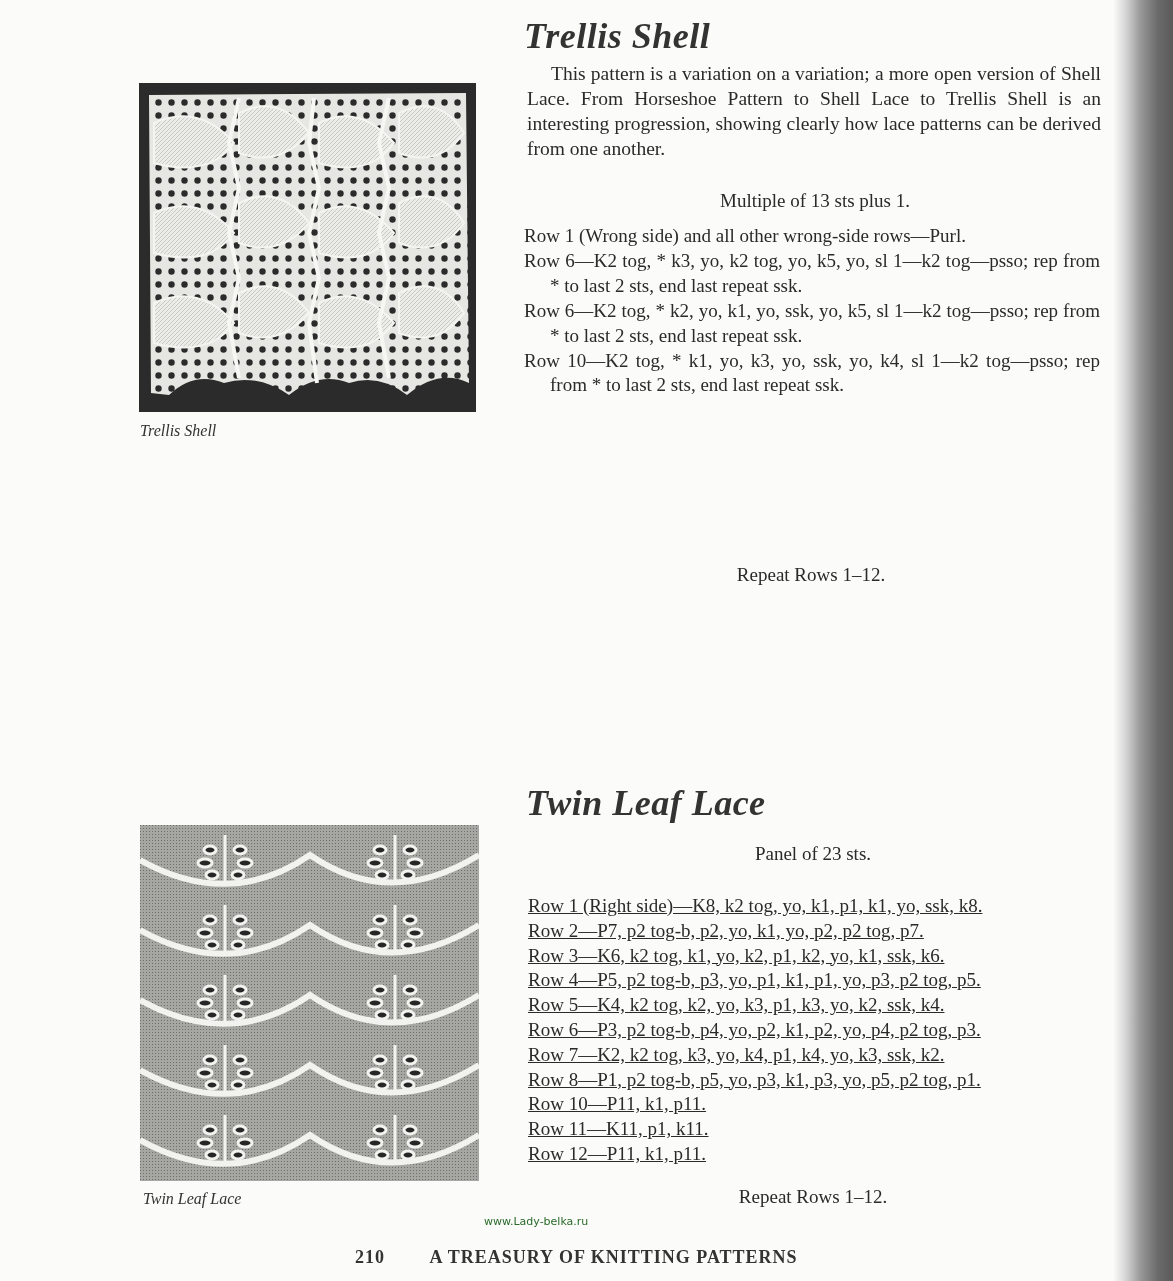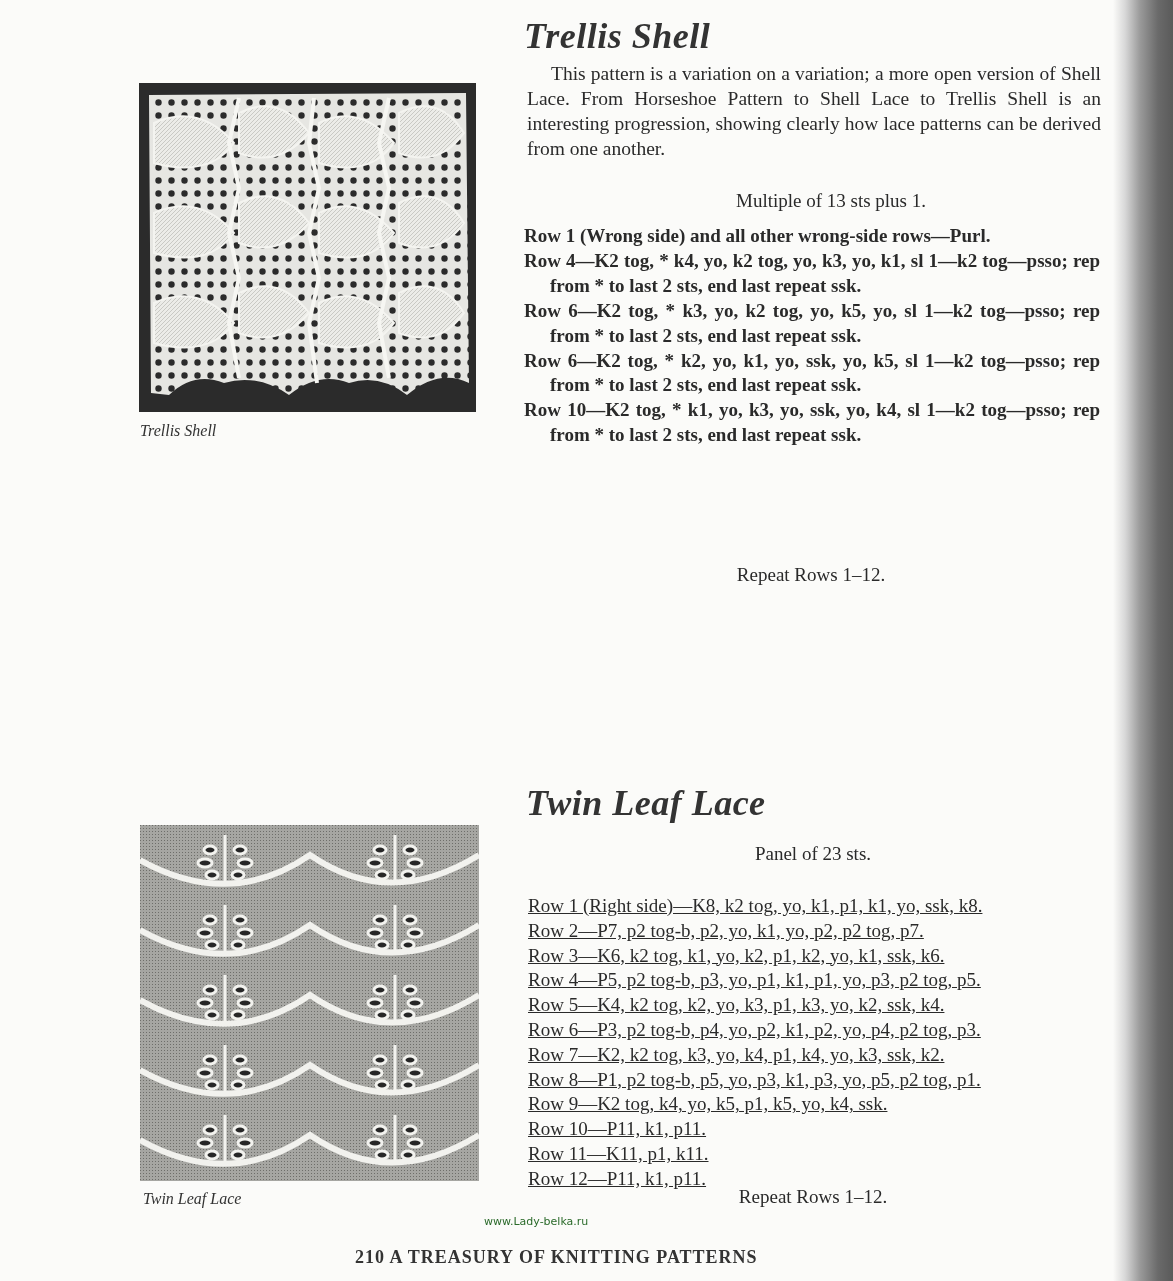--- a/index.html
+++ b/index.html
@@ -43,21 +43,21 @@
     position:absolute; font-style:italic; font-size:16px; color:#333; margin:0;
   }
   .watermark {
     position:absolute; left:484px; top:1215px;
     font-family:"DejaVu Sans","Liberation Sans",sans-serif; font-size:11px; color:#2a6a2a;
   }
   .footer {
     position:absolute; top:1247px; left:355px; font-size:18px; font-weight:bold; color:#333;
     letter-spacing:1px;
   }
-  .footer .pg { }
+  .footer .pg { margin-right:40px; }
   svg { display:block; }
 </style>
 </head>
 <body>
 
 <div class="page-edge"></div>
 
 <h1 class="title" style="left:524px; top:15px;">Trellis Shell</h1>
 
 <div class="photo photo-trellis">
@@ -91,25 +91,24 @@
     <g stroke="#f6f6f2" stroke-width="4" fill="none">
       <path d="M100,15 L90,60 L100,105 L90,150 L100,195 L90,240 L100,295"></path>
       <path d="M175,15 L170,60 L180,105 L170,150 L180,195 L170,240 L178,300"></path>
       <path d="M250,15 L240,60 L250,105 L240,150 L250,195 L240,240 L250,295"></path>
     </g>
   </svg>
 </div>
 <p class="caption" style="left:140px; top:422px;">Trellis Shell</p>
 
 <p class="para" style="top:58px;">This pattern is a variation on a variation; a more open version of Shell Lace. From Horseshoe Pattern to Shell Lace to Trellis Shell is an interesting progression, showing clearly how lace patterns can be derived from one another.</p>
-<p class="center-line" style="left:544px; width:574px; top:190px;">Multiple of 13 sts plus 1.</p>
+<p class="center-line" style="left:528px; width:574px; top:190px;">Multiple of 13 sts plus 1.</p>
 
-<ul class="rows tl" style="top:224px;font-weight:bold;">
+<ul class="rows tl" style="top:224px;">
   <li>Row 1 (Wrong side) and all other wrong-side rows—Purl.</li>
-  <li>Row 4—K2 tog, * k4, yo, k2 tog, yo, k3, yo, k1, sl 1—k2 tog—psso; rep from * to last 2 sts, end last repeat ssk.</li>
   <li>Row 6—K2 tog, * k3, yo, k2 tog, yo, k5, yo, sl 1—k2 tog—psso; rep from * to last 2 sts, end last repeat ssk.</li>
   <li>Row 6—K2 tog, * k2, yo, k1, yo, ssk, yo, k5, sl 1—k2 tog—psso; rep from * to last 2 sts, end last repeat ssk.</li>
   <li>Row 10—K2 tog, * k1, yo, k3, yo, ssk, yo, k4, sl 1—k2 tog—psso; rep from * to last 2 sts, end last repeat ssk.</li>
 </ul>
 <p class="center-line" style="left:524px; width:574px; top:564px;">Repeat Rows 1–12.</p>
 
 <h1 class="title" style="left:526px; top:782px;">Twin Leaf Lace</h1>
 
 <div class="photo photo-twinleaf">
   <svg width="339" height="356" viewBox="0 0 339 356">
@@ -155,21 +154,20 @@
 
 <ul class="rows" style="left:528px; top:894px;text-decoration:underline;">
   <li>Row 1 (Right side)—K8, k2 tog, yo, k1, p1, k1, yo, ssk, k8.</li>
   <li>Row 2—P7, p2 tog-b, p2, yo, k1, yo, p2, p2 tog, p7.</li>
   <li>Row 3—K6, k2 tog, k1, yo, k2, p1, k2, yo, k1, ssk, k6.</li>
   <li>Row 4—P5, p2 tog-b, p3, yo, p1, k1, p1, yo, p3, p2 tog, p5.</li>
   <li>Row 5—K4, k2 tog, k2, yo, k3, p1, k3, yo, k2, ssk, k4.</li>
   <li>Row 6—P3, p2 tog-b, p4, yo, p2, k1, p2, yo, p4, p2 tog, p3.</li>
   <li>Row 7—K2, k2 tog, k3, yo, k4, p1, k4, yo, k3, ssk, k2.</li>
   <li>Row 8—P1, p2 tog-b, p5, yo, p3, k1, p3, yo, p5, p2 tog, p1.</li>
-  <li>Row 9—K2 tog, k4, yo, k5, p1, k5, yo, k4, ssk.</li>
   <li>Row 10—P11, k1, p11.</li>
   <li>Row 11—K11, p1, k11.</li>
   <li>Row 12—P11, k1, p11.</li>
 </ul>
 <p class="center-line" style="left:526px; width:574px; top:1186px;">Repeat Rows 1–12.</p>
 
 <div class="watermark">www.Lady-belka.ru</div>
 <div class="footer">
   <span class="pg">210</span>
   <span>A TREASURY OF KNITTING PATTERNS</span>

